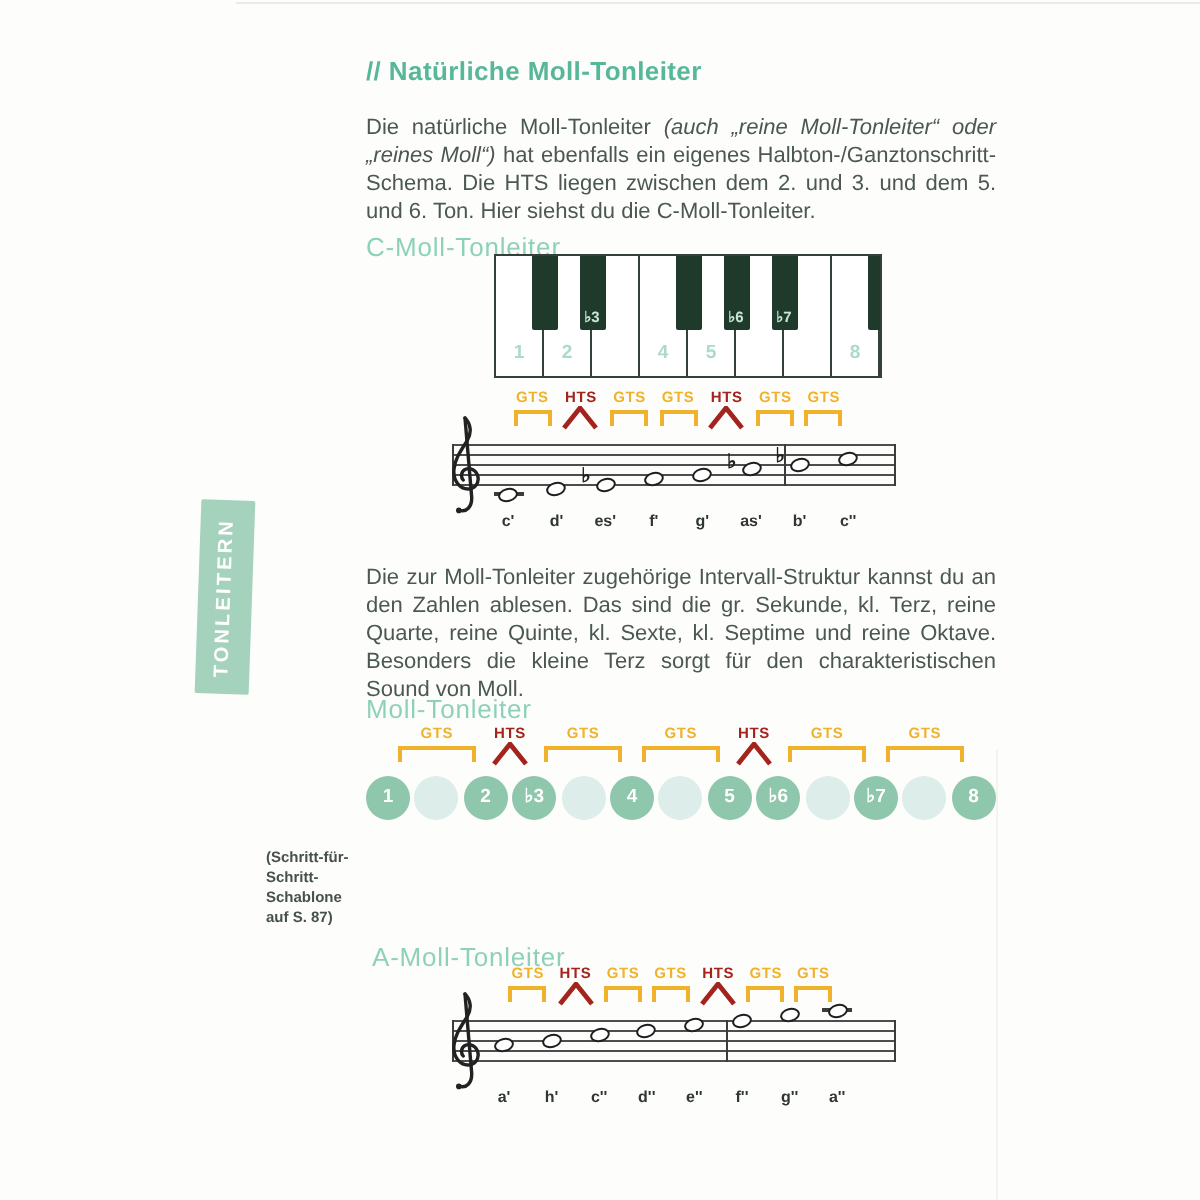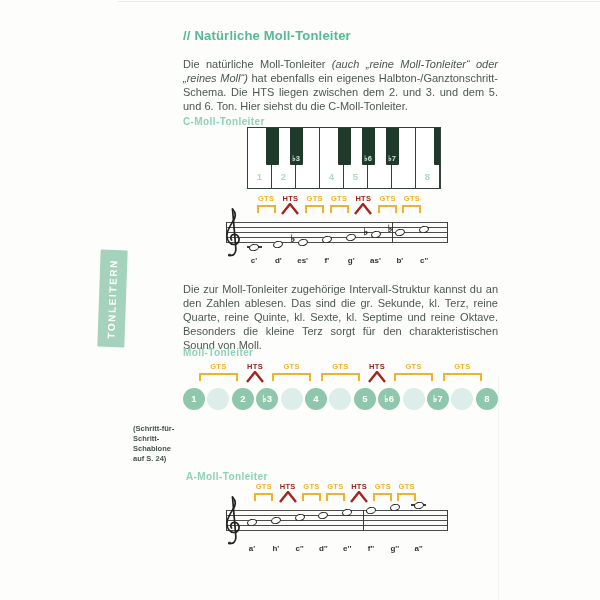--- a/index.html
+++ b/index.html
@@ -17,21 +17,21 @@
   
   #side-note{position:absolute;left:133px;top:424px;width:50px;font-size:7.5px;font-weight:bold;
     line-height:10px;color:#46514c;}
 
   
   #col{position:absolute;left:183px;top:28px;width:315px;height:560px;}
   .abs{position:absolute;}
   .title{font-size:13px;font-weight:bold;letter-spacing:0.2px;}
   .para{width:315px;font-size:11px;line-height:14px;color:#4b5751;text-align:justify;hyphens:auto;}
   .para .it{font-style:italic;}
-  .caption{font-size:10px;font-weight:bold;letter-spacing:0.4px;}
+  .caption{font-size:13px;font-weight:normal;letter-spacing:0.4px;}
 
   
   #keyboard{left:64px;top:99px;width:194px;height:62px;border:1px solid #33413a;background:#fff;
     overflow:hidden;box-sizing:border-box;}
   .wkey{position:absolute;top:0;width:24px;height:60px;border-right:1px solid #33413a;box-sizing:border-box;background:#fff;}
   .wkey .klabel{position:absolute;bottom:6px;left:0;width:100%;text-align:center;
     font-size:9.5px;font-weight:bold;color:#abdac6;}
   .bkey{position:absolute;top:0;width:13px;height:37px;background:#1f3a2b;border-radius:0 0 1px 1px;}
   .bkey .klabel{position:absolute;bottom:2px;left:0;width:100%;text-align:center;
     font-size:7.5px;font-weight:bold;color:#c9e6d6;}
@@ -68,21 +68,21 @@
   <div class="crease"></div>
 
   <div id="side-tab" style="background: rgb(165, 210, 188);">
     <span>TONLEITERN</span>
   </div>
 
   <div id="side-note">
       <div>(Schritt-für-</div>
       <div>Schritt-</div>
       <div>Schablone</div>
-      <div>auf S. 24)</div>
+      <div>auf S. 87)</div>
     </div>
 
   <div id="col">
     <div class="abs title" style="left: 0px; top: 0px; color: rgb(86, 184, 152);">// Natürliche Moll-Tonleiter</div>
 
     <div class="abs para" style="left:0;top:29px;" id="p1"><span>Die natürliche Moll-Tonleiter </span><span class="it">(auch „reine Moll-Tonleiter“ oder „reines Moll“)</span><span> hat ebenfalls ein eigenes Halbton-/Ganztonschritt-Schema. Die HTS liegen zwischen dem 2. und 3. und dem 5. und 6. Ton. Hier siehst du die C-Moll-Tonleiter.</span></div>
 
     <div class="abs caption" style="left: 0px; top: 88px; color: rgb(142, 209, 186);">C-Moll-Tonleiter</div>
 
     <div class="abs" id="keyboard">

